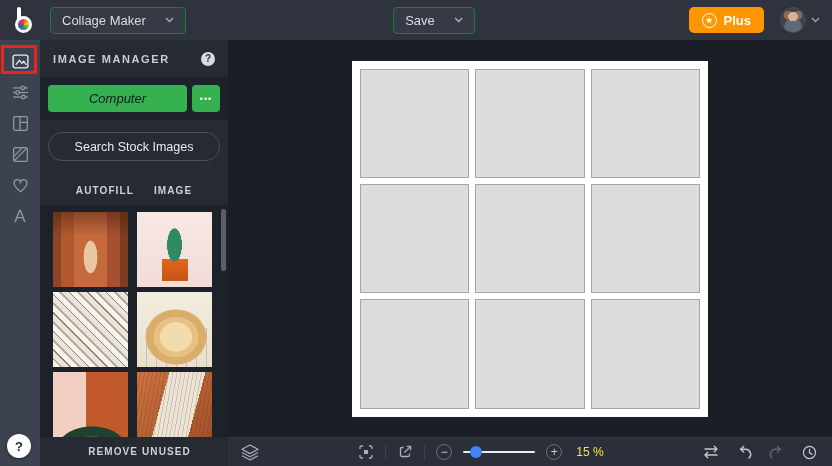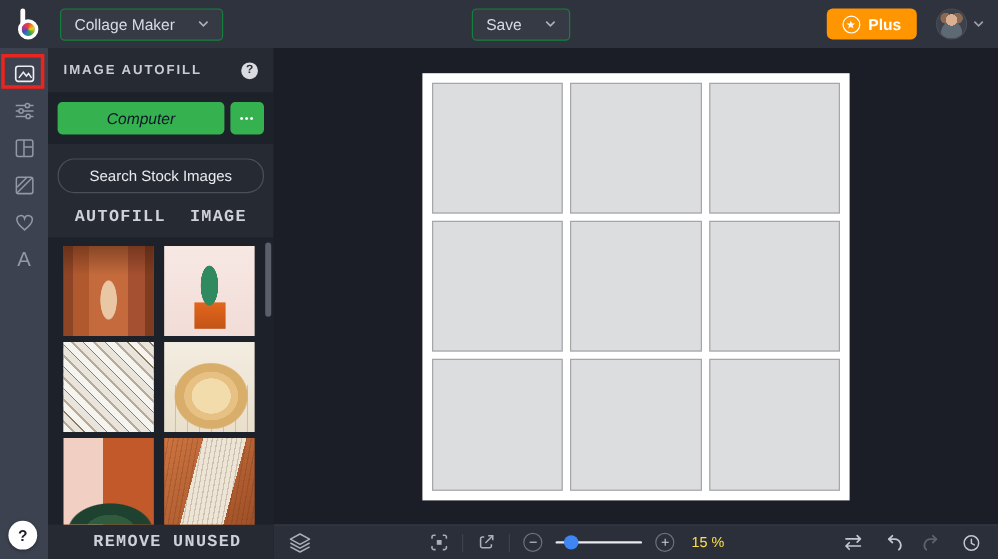--- a/index.html
+++ b/index.html
@@ -53,25 +53,25 @@
     padding:0 13px; }
   .panel-title { color:#c9ccd3; font-size:11px; font-weight:700; letter-spacing:1.6px; }
   .help-dot { width:14px; height:14px; border-radius:50%; background:#d9dbe0; color:#2b2f38;
     font-size:10px; font-weight:700; display:flex; align-items:center; justify-content:center; cursor:pointer; }
   .btn-strip { background:#1d212a; padding:8px; display:flex; gap:5px; }
   .computer-btn { flex:1; height:27px; background:#35b14f; border:none; border-radius:4px; color:#0f172a;
     font-size:13px; display:flex; align-items:center; justify-content:center; cursor:pointer;
     font-family:"Liberation Sans", sans-serif;font-style:italic; }
   .more-btn { width:28px; height:27px; background:#35b14f; border:none; border-radius:4px; color:#fff;
     font-size:9px; letter-spacing:1px; display:flex; align-items:center; justify-content:center; cursor:pointer; }
-  .search-btn { margin:12px 8px 0; height:29px; background:transparent; border:1px solid #4a4f5a;
+  .search-btn { margin:12px 8px 12px; height:29px; background:transparent; border:1px solid #4a4f5a;
     border-radius:14px; color:#e9ebef; font-size:12.5px; display:flex; align-items:center;
     justify-content:center; cursor:pointer; font-family:"Liberation Sans", sans-serif; }
   .autofill-row { display:flex; justify-content:center; gap:20px; padding:12px 0 9px; }
-  .text-link { color:#ced1d8; font-size:14px; font-weight:700; letter-spacing:1.1px; cursor:pointer;font-family:Liberation Mono, monospace; }
+  .text-link { color:#ced1d8; font-size:10px; font-weight:700; letter-spacing:1.1px; cursor:pointer; }
   .thumbs { flex:1; background:#1d212a; position:relative; padding:7px 14px 7px 13px;
     display:grid; grid-template-columns:75px 75px; gap:5px 9px; align-content:start; overflow:hidden; }
   .thumb { width:75px; height:75px; cursor:pointer; background-repeat:no-repeat; }
   .scroll-thumb { position:absolute; right:2px; top:4px; width:5px; height:62px; border-radius:3px;
     background:#5a5f6b; cursor:pointer; }
   .remove-row { height:29px; display:flex; align-items:center; justify-content:center; background:#262a33;margin-left:11px; }
 
   
   .t1 { background-color:#b55c33;
     background-image:
@@ -208,21 +208,21 @@
     </div>
     <div class="rail-item">
       <span class="a-glyph">A</span>
     </div>
     <div class="annotation-box"></div>
     <div class="help-fab">?</div>
   </div>
 
   <div class="panel">
     <div class="panel-header">
-      <span class="panel-title">IMAGE AUTOFILL</span>
+      <span class="panel-title">IMAGE MANAGER</span>
       <span class="help-dot">?</span>
     </div>
     <div class="btn-strip">
       <button class="computer-btn">Computer</button>
       <button class="more-btn">•••</button>
     </div>
     <button class="search-btn">Search Stock Images</button>
     <div class="autofill-row">
       <span class="text-link">AUTOFILL</span>
       <span class="text-link">IMAGE</span>

